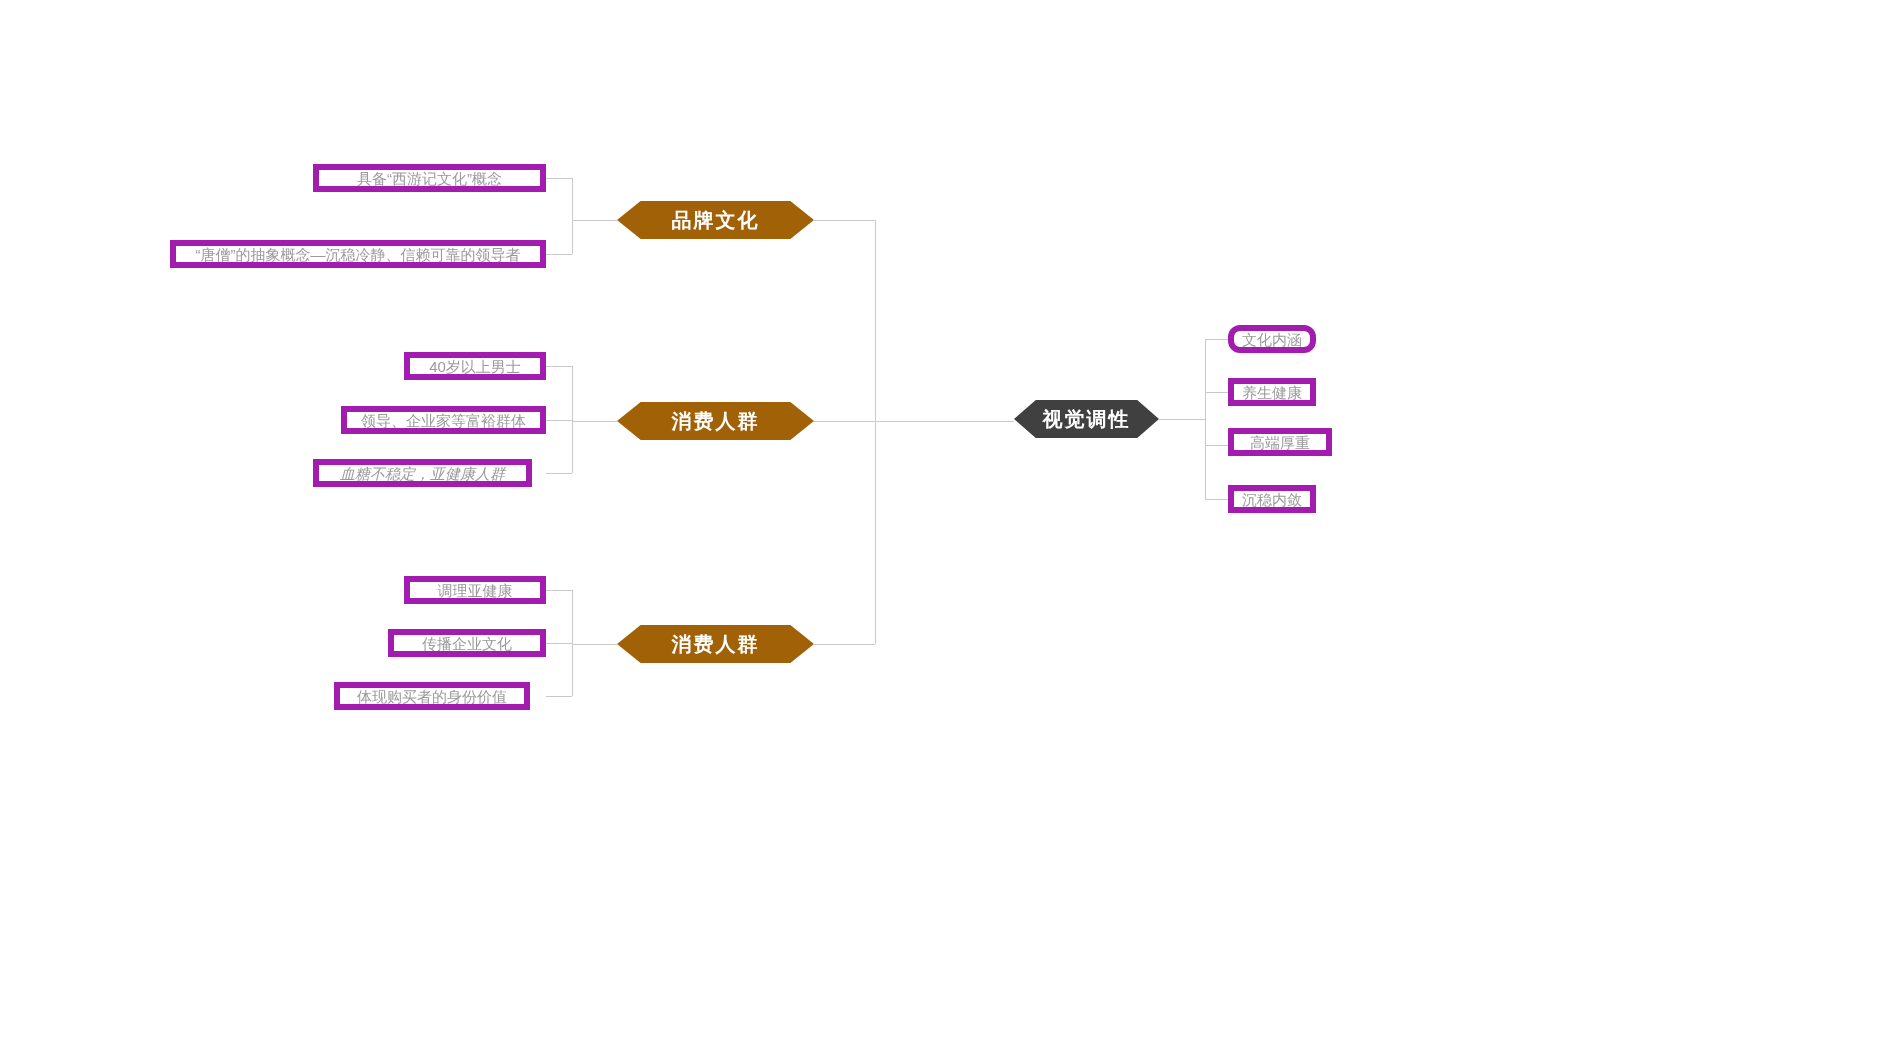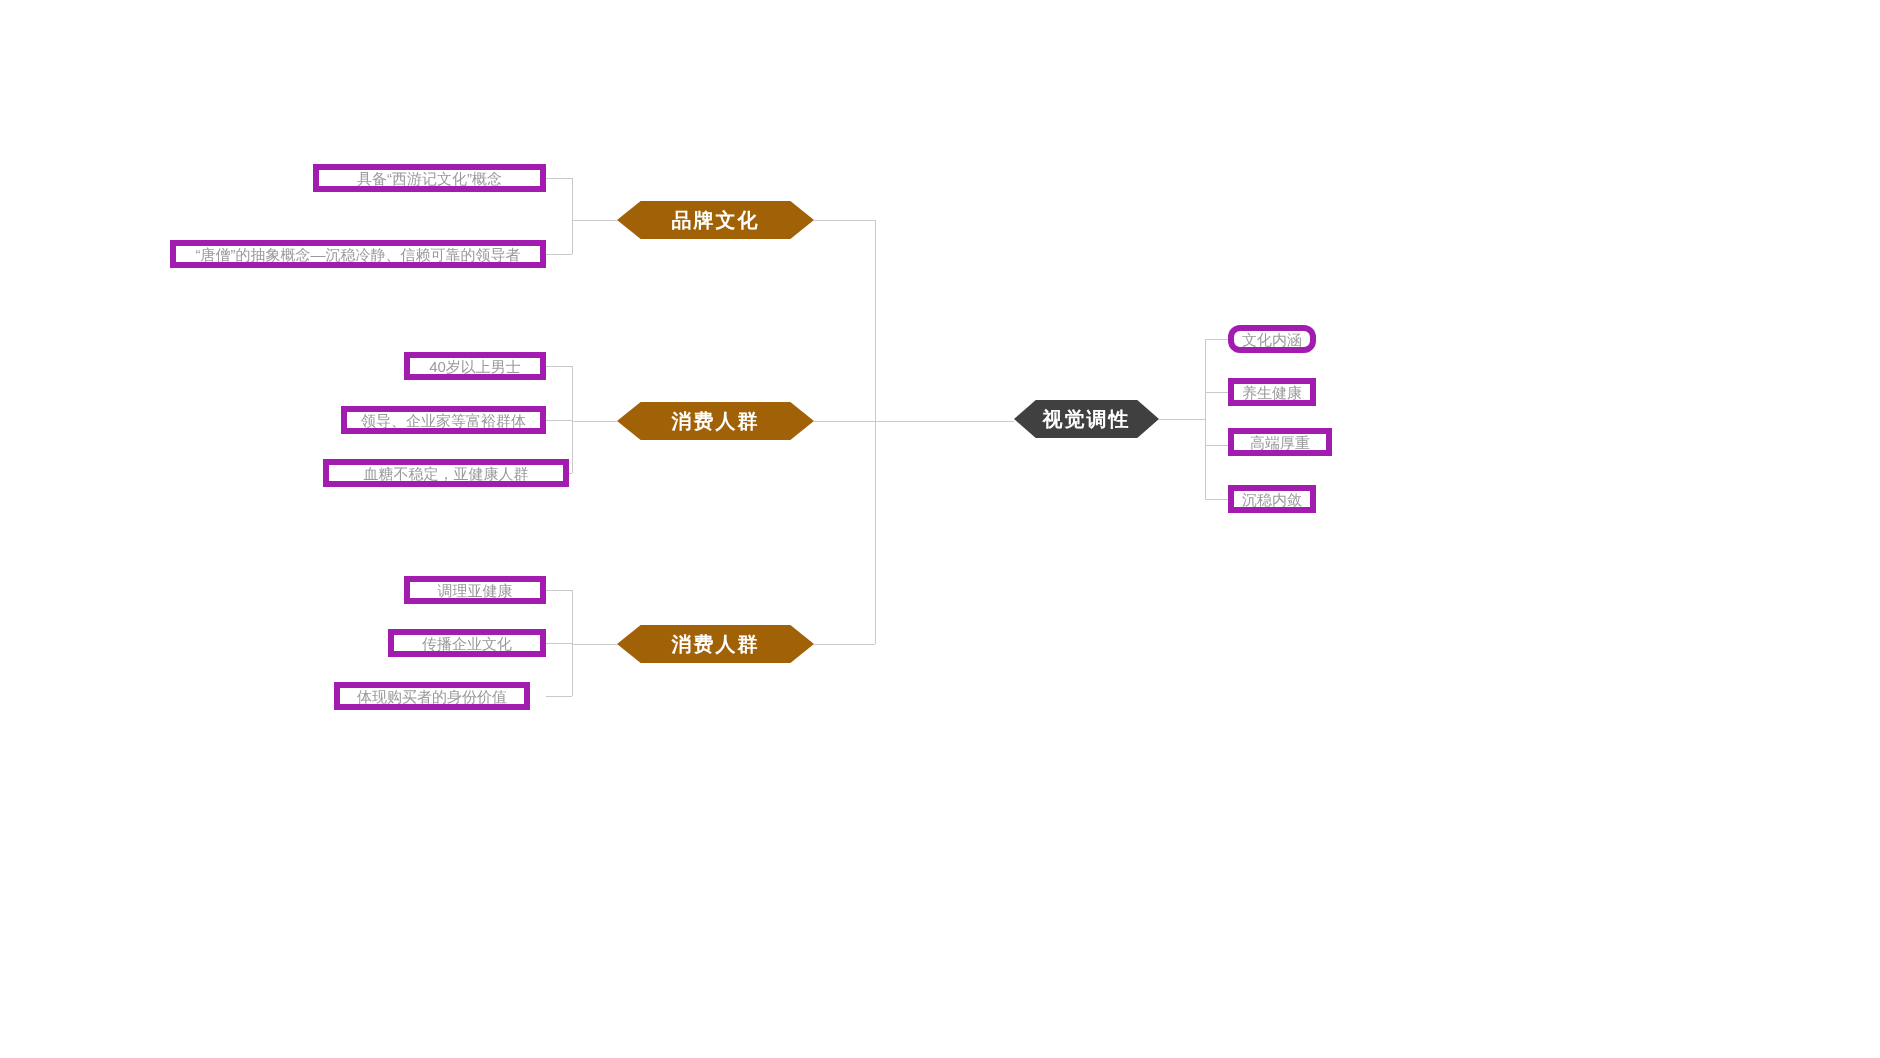--- a/index.html
+++ b/index.html
@@ -73,21 +73,21 @@
     <path d="M814,220 H875 M814,644 H875 M875,220 V644 M814,421 H1014"></path>
 
     <path d="M1159,419 H1205 M1205,339 V499 M1205,339 H1228 M1205,392 H1228 M1205,445 H1228 M1205,499 H1228"></path>
   </svg>
 
   <div class="leaf-box" style="left:313px; top:164px; width:233px;">具备“西游记文化”概念</div>
   <div class="leaf-box" style="left:170px; top:240px; width:376px;">“唐僧”的抽象概念—沉稳冷静、信赖可靠的领导者</div>
 
   <div class="leaf-box" style="left:404px; top:352px; width:142px;">40岁以上男士</div>
   <div class="leaf-box" style="left:341px; top:406px; width:205px;">领导、企业家等富裕群体</div>
-  <div class="leaf-box" style="left:323px; top:459px; width:246px;">血糖不稳定，亚健康人群</div>
+  <div class="leaf-box" style="left:313px; top:459px; width:219px;font-style:italic;">血糖不稳定，亚健康人群</div>
 
   <div class="leaf-box" style="left:404px; top:576px; width:142px;">调理亚健康</div>
   <div class="leaf-box" style="left:388px; top:629px; width:158px;">传播企业文化</div>
   <div class="leaf-box" style="left:334px; top:682px; width:196px;">体现购买者的身份价值</div>
 
   <div class="hex branch" style="left:617px; top:201px; width:197px;">品牌文化</div>
   <div class="hex branch" style="left:617px; top:402px; width:197px;">消费人群</div>
   <div class="hex branch" style="left:617px; top:625px; width:197px;">消费人群</div>
 
   <div class="hex root" style="left:1014px; top:400px; width:145px;">视觉调性</div>

